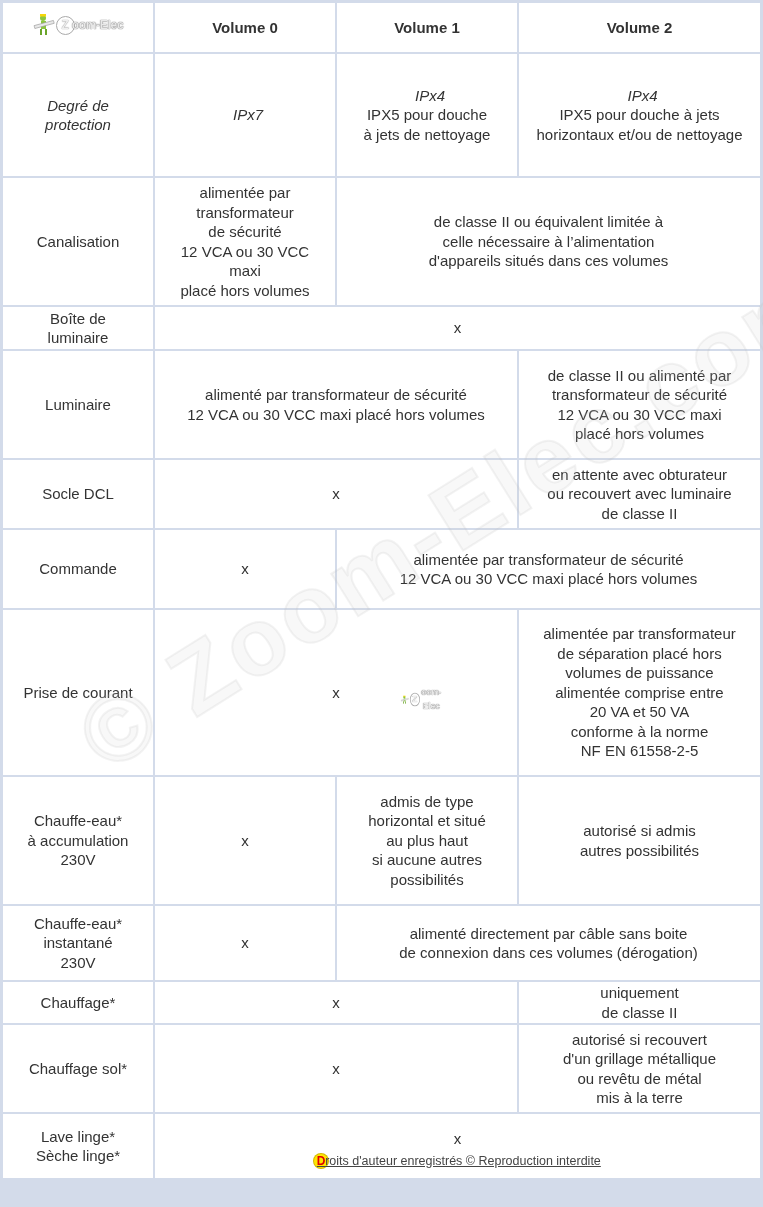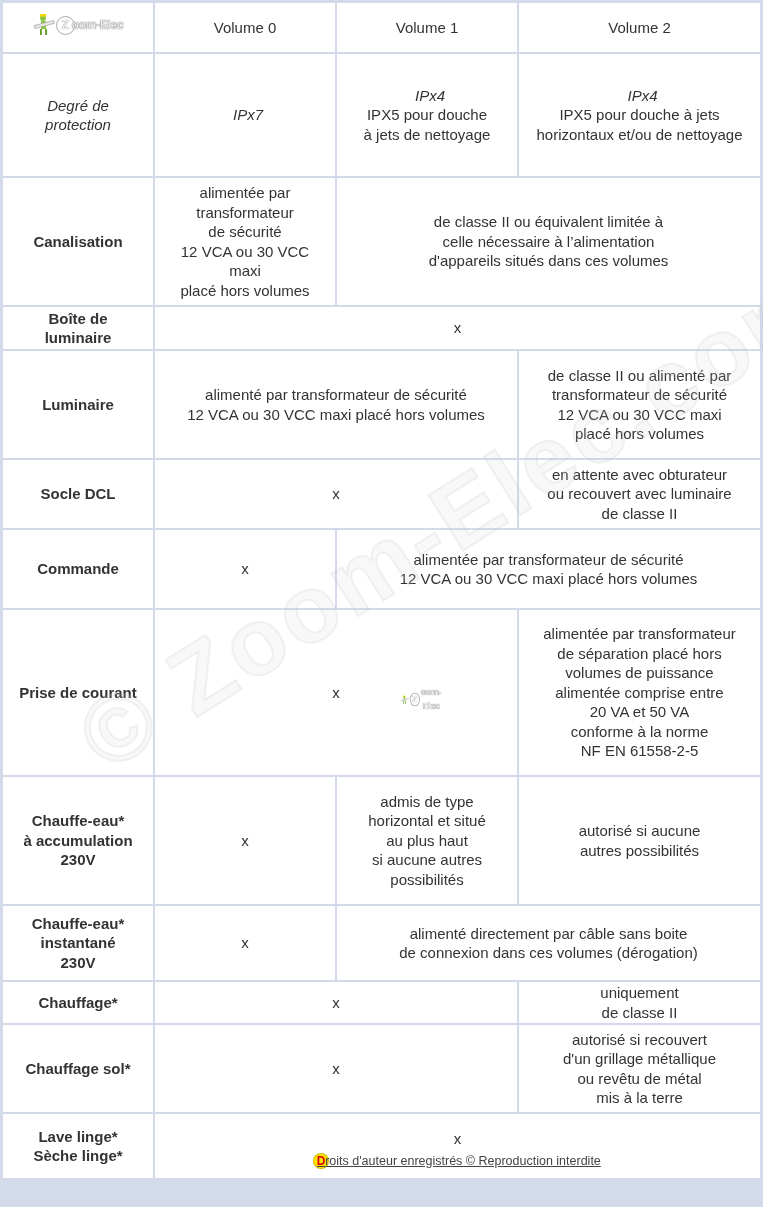--- a/index.html
+++ b/index.html
@@ -4,24 +4,24 @@
 <style>
   html, body { margin: 0; padding: 0; background: #ffffff; }
   body { width: 763px; height: 1207px; position: relative; overflow: hidden;
          font-family: "Liberation Sans", sans-serif; }
   .frame { position: absolute; left: 0; top: 0; width: 763px; height: 1207px;
            background: #d3dbea; }
   table.grid { position: absolute; left: 1px; top: 1px; border-collapse: separate;
                border-spacing: 2px; table-layout: fixed; width: 761px; }
   table.grid td { padding: 0; text-align: center; vertical-align: middle;
                   font-size: 15px; line-height: 19.5px; color: #333333; background: #ffffff; }
-  td.hdr { background: #ff8000; color: #ffffff; font-weight: normal; font-size: 15.5px; }
+  td.hdr { background: #ff8000; color: #ffffff; font-weight: bold; font-size: 15.5px; }
   td.ip { background: #4f81bd; color: #ffffff; }
   td.ip .it { font-style: italic; padding-left: 6px; }
-  td.label { color: #4f7fbf; font-weight: bold; font-size: 15.5px; }
+  td.label { color: #4f7fbf; font-weight: normal; font-size: 15.5px; }
   td.logo-cell { background: #ffffff; }
   .line { display: block; }
   .logo { display: inline-flex; align-items: center; gap: 1px; }
   .logo .txt { font-size: 12px; color: #e8e8e8; font-weight: bold;
                text-shadow: 0 0 1px #777, 0 0 1px #777; letter-spacing: -0.3px; }
   .logo .ring { display: inline-block; width: 17px; height: 17px; border: 1.5px solid #aaa;
                 border-radius: 50%; font-size: 12px; line-height: 17px; text-align: center;
                 color: #eee; text-shadow: 0 0 1px #666; font-weight: bold; margin-right: -4px; }
   .small-logo { transform: scale(0.72); transform-origin: center; margin-left: 50px; }
   .watermark { position: absolute; left: 60px; top: 700px; transform: rotate(-32deg);
@@ -186,21 +186,21 @@
     </td>
     <td>x</td>
     <td>
       <span class="line">admis de type</span>
       <span class="line">horizontal et situé</span>
       <span class="line">au plus haut</span>
       <span class="line">si aucune autres</span>
       <span class="line">possibilités</span>
     </td>
     <td>
-      <span class="line">autorisé si aucune</span>
+      <span class="line">autorisé si admis</span>
       <span class="line">autres possibilités</span>
     </td>
   </tr>
 
   <tr style="height:74px">
     <td class="label">
       <span class="line">Chauffe-eau*</span>
       <span class="line">instantané</span>
       <span class="line">230V</span>
     </td>

